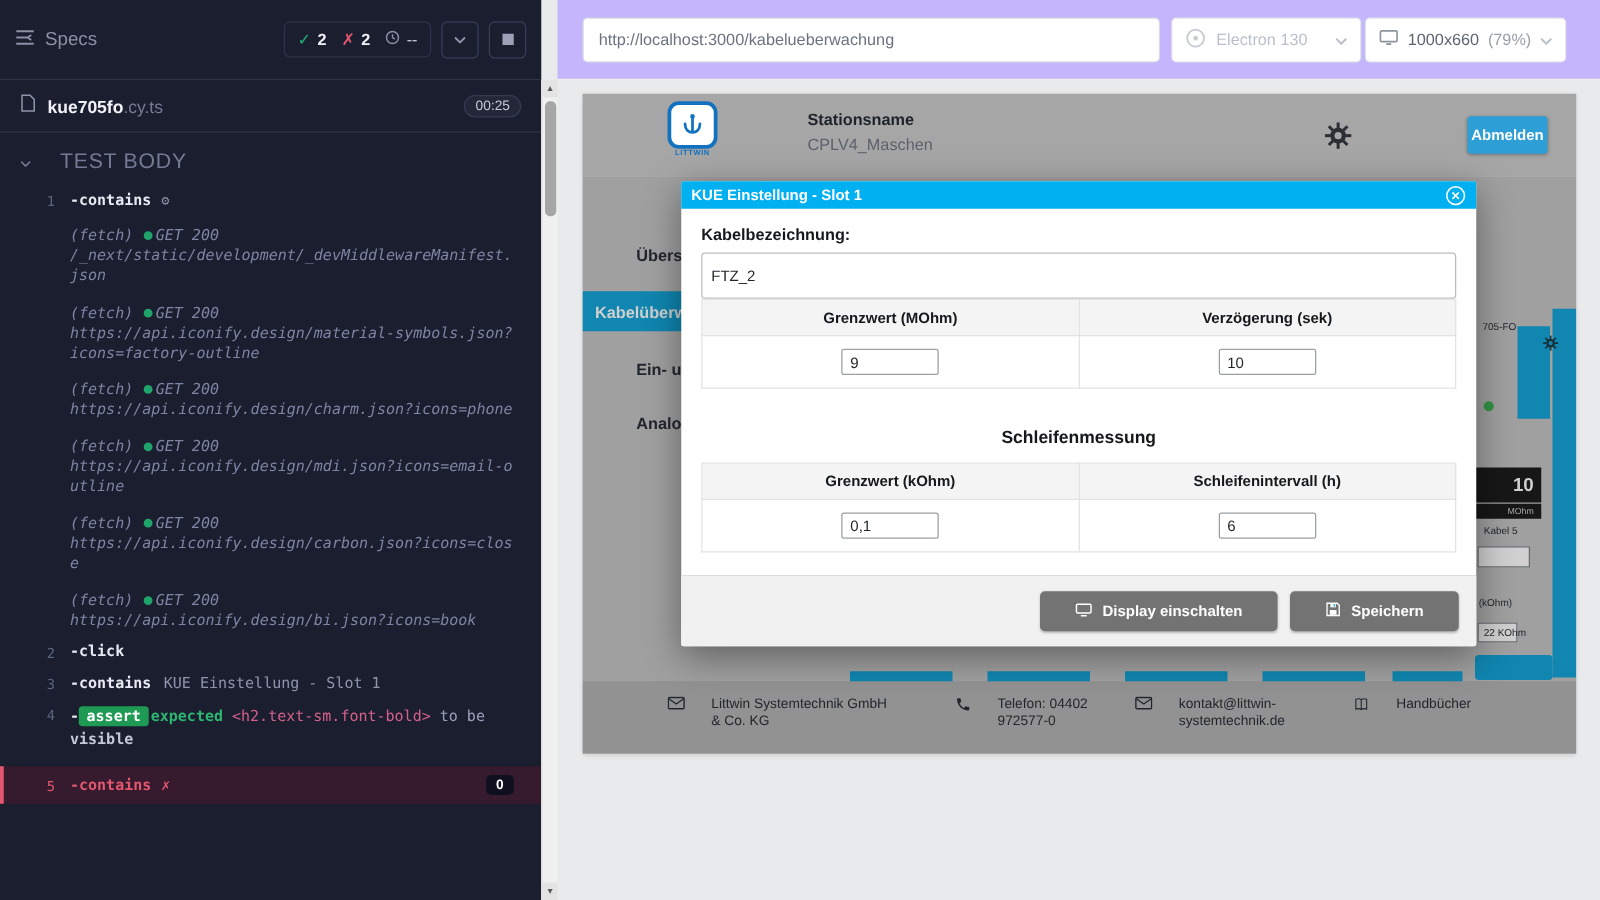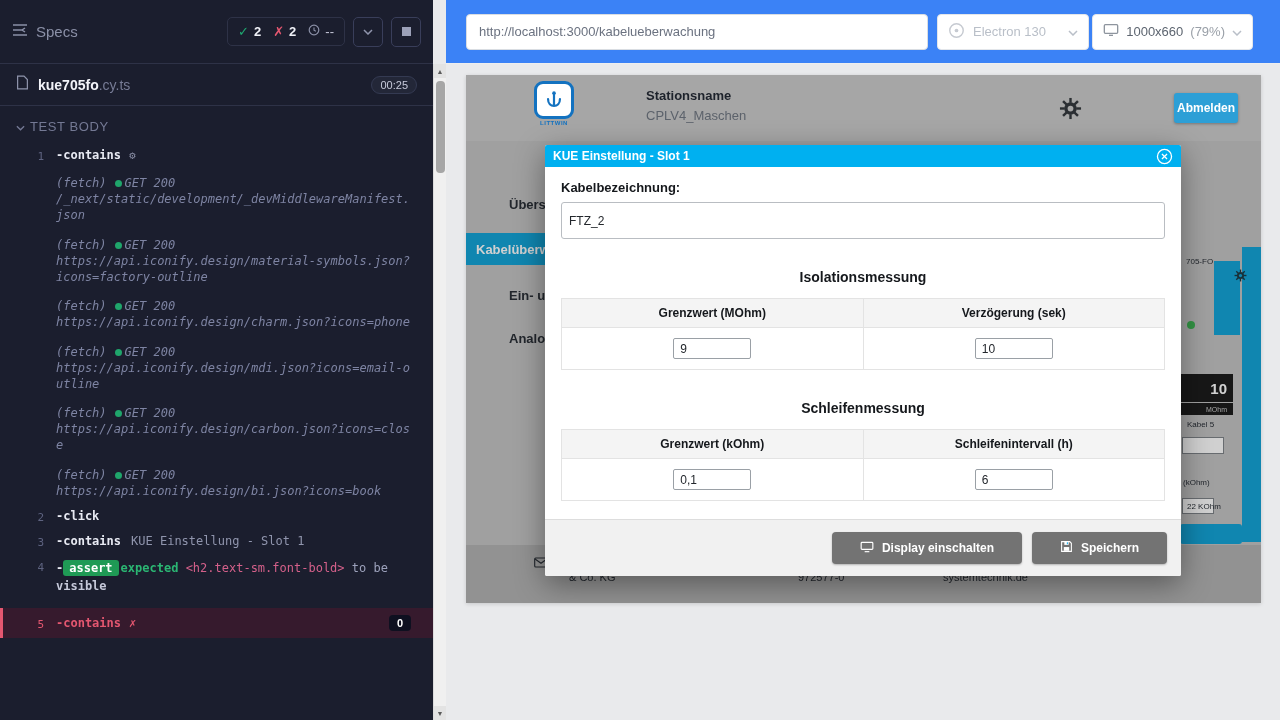--- a/index.html
+++ b/index.html
@@ -14,21 +14,21 @@
   .stat{display:flex;align-items:center;gap:5px}
   .stat b{color:#f0f1f7;font-weight:bold}
   .ic-pass{color:#1fa971;font-size:13px}
   .ic-fail{color:#e45770;font-size:13px}
   .cy-btn{width:30px;height:30px;border:1px solid #393e5a;border-radius:5px;background:transparent;display:flex;align-items:center;justify-content:center;color:#9095ad;cursor:pointer}
   .stop-square{display:inline-block;width:9px;height:9px;background:#9ca1b8}
   .cy-specrow{height:42px;display:flex;align-items:center;gap:9px;padding:0 16px;border-bottom:1px solid #2e3247}
   .spec-name{color:#f2f3f9;font-weight:bold;font-size:14px}
   .spec-ext{color:#777c96;font-weight:normal}
   .duration{margin-left:auto;border:1px solid #343a52;background:#232738;color:#c7cadb;font-size:11px;padding:2px 8px;border-radius:9px}
-  .cy-section{display:flex;align-items:flex-end;gap:5px;padding:13px 16px 9px;font-size:13px;letter-spacing:.6px;color:#747994}
+  .cy-section{display:flex;align-items:flex-end;gap:23px;padding:13px 16px 9px;font-size:17px;letter-spacing:.6px;color:#747994}
   .cy-tests{font-family:"DejaVu Sans Mono",monospace;font-size:12px}
   .trow{display:flex;padding:5px 8px 5px 0}
   .tnum{width:56px;flex:none;text-align:right;padding-right:12px;color:#5e6380;font-size:11px;padding-top:2px}
   .tbody{flex:1;min-width:0;padding-right:12px}
   .cmd{color:#e8eaf3;font-weight:bold}
   .gear-sm{color:#8b90a7;font-size:11px;margin-left:8px}
   .arg{color:#9095ad;margin-left:10px;font-weight:normal}
   .fetch{font-style:italic;color:#7e84a3;margin-top:13px;line-height:1.35}
   .fetch-url{word-break:break-all}
   .dot{display:inline-block;width:7px;height:7px;border-radius:50%;background:#1fa56b;margin:0 3px 0 8px}
@@ -44,21 +44,21 @@
   .fail-x{color:#e45770;margin-left:8px}
   .badge0{margin-left:auto;background:#0e1020;color:#fff;border-radius:4px;padding:2px 8px;font-size:11px;font-weight:bold;font-family:"Liberation Sans",sans-serif}
 
   
   .vscroll{position:absolute;left:433px;top:64px;width:13px;height:656px;background:#f0f0f0;border-left:1px solid #dcdcdc}
   .vs-arrow{position:absolute;left:0;width:12px;height:14px;display:flex;align-items:center;justify-content:center;background:#e3e3e3;color:#5a5a5a;font-size:7px}
   .vs-up{top:0}.vs-dn{bottom:0}
   .vs-thumb{position:absolute;left:2px;top:17px;width:9px;height:92px;background:#a6a6a6;border-radius:4px}
 
   
-  .topbar{position:absolute;left:446px;top:0;width:834px;height:64px;background:#3b82f6;display:flex;align-items:center;padding:0 27px 0 20px;border-bottom:1px solid #eeeeee}
+  .topbar{position:absolute;left:446px;top:0;width:834px;height:64px;background:#c4b5fd;display:flex;align-items:center;padding:0 27px 0 20px;border-bottom:1px solid #eeeeee}
   .urlbar{width:462px;height:36px;border:1px solid #d9dde2;border-radius:4px;background:#fff}
   .urlbar input{width:100%;height:100%;border:none;outline:none;background:transparent;padding:0 12px;color:#6b7280;font-size:13px;font-family:"Liberation Sans",sans-serif}
   .bsel{width:152px;height:36px;border:1px solid #e3e6ea;border-radius:4px;display:flex;align-items:center;gap:8px;padding:0 10px;color:#b9bfc8;font-size:13px;margin-left:9px;background:#fff;cursor:pointer}
   .bsel .chev{margin-left:auto}
   .vsel{height:36px;border:1px solid #e3e6ea;border-radius:4px;display:flex;align-items:center;gap:7px;padding:0 10px;font-size:13px;color:#5d6570;margin-left:auto;background:#fff;cursor:pointer}
   .vsel .zoom{color:#9aa0a8}
   .chev{color:#b9bfc8}
 
   
   .app{position:absolute;left:466px;top:75px;width:795px;height:528px;background:#c2c2c2;overflow:hidden;box-shadow:0 1px 4px rgba(0,0,0,.15)}
@@ -402,21 +402,20 @@
           <svg width="17" height="17" viewBox="0 0 20 20">
               <circle cx="10" cy="10" r="8.3" fill="none" stroke="#fff" stroke-width="1.5"></circle>
               <path d="M7 7l6 6M13 7l-6 6" stroke="#fff" stroke-width="1.5"></path>
             </svg>
         </span>
       </div>
       <div class="modal-body">
         <div class="field-label">Kabelbezeichnung:</div>
         <input class="field-input" value="FTZ_2" style="">
 
-        <div class="sec-title">Isolationsmessung</div>
         <table class="mtable">
           <thead>
             <tr>
               <th>Grenzwert (MOhm)</th>
               <th>Verzögerung (sek)</th>
             </tr>
           </thead>
           <tbody>
             <tr>
               <td><input class="cell-input" value="9" style=""></td>

